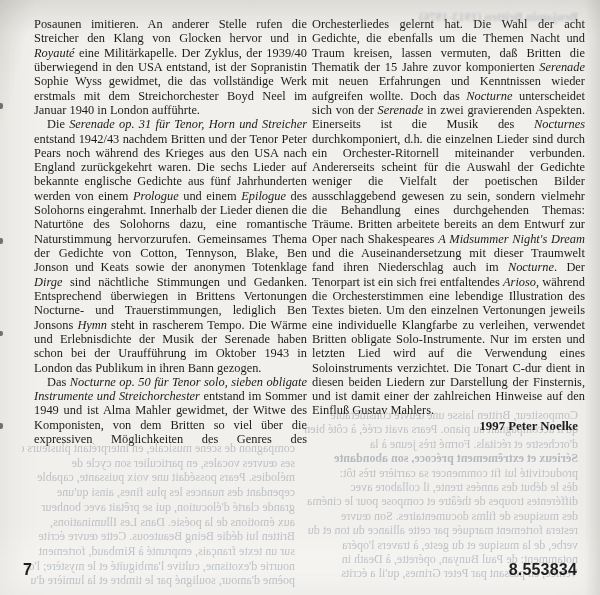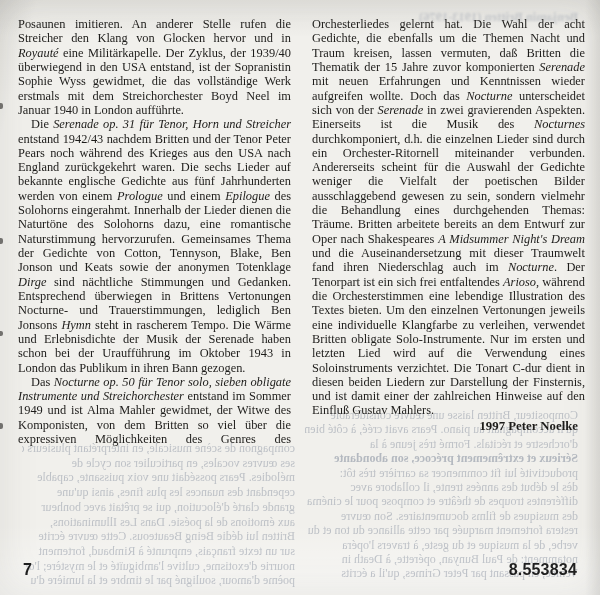--- a/index.html
+++ b/index.html
@@ -23,21 +23,21 @@
   }
   
   .col{
     position:absolute;top:17px;width:273px;
     font-family:"Liberation Serif","DejaVu Serif",serif;
     font-size:12.4px;line-height:14.32px;
     color:var(--ink);
     text-align:justify;
     hyphens:none;
   }
-  .col-left{left:18px;}
+  .col-left{left:34px;}
   .col-right{left:312px;}
   p.para{margin:0;}
   p.para.indent{text-indent:13px;}
   p.para.cont{text-align-last:justify;}
   .byline{
     text-align:right;
     font-weight:bold;
     font-size:12.8px;
     padding-right:7px;
     margin-top:1px;

